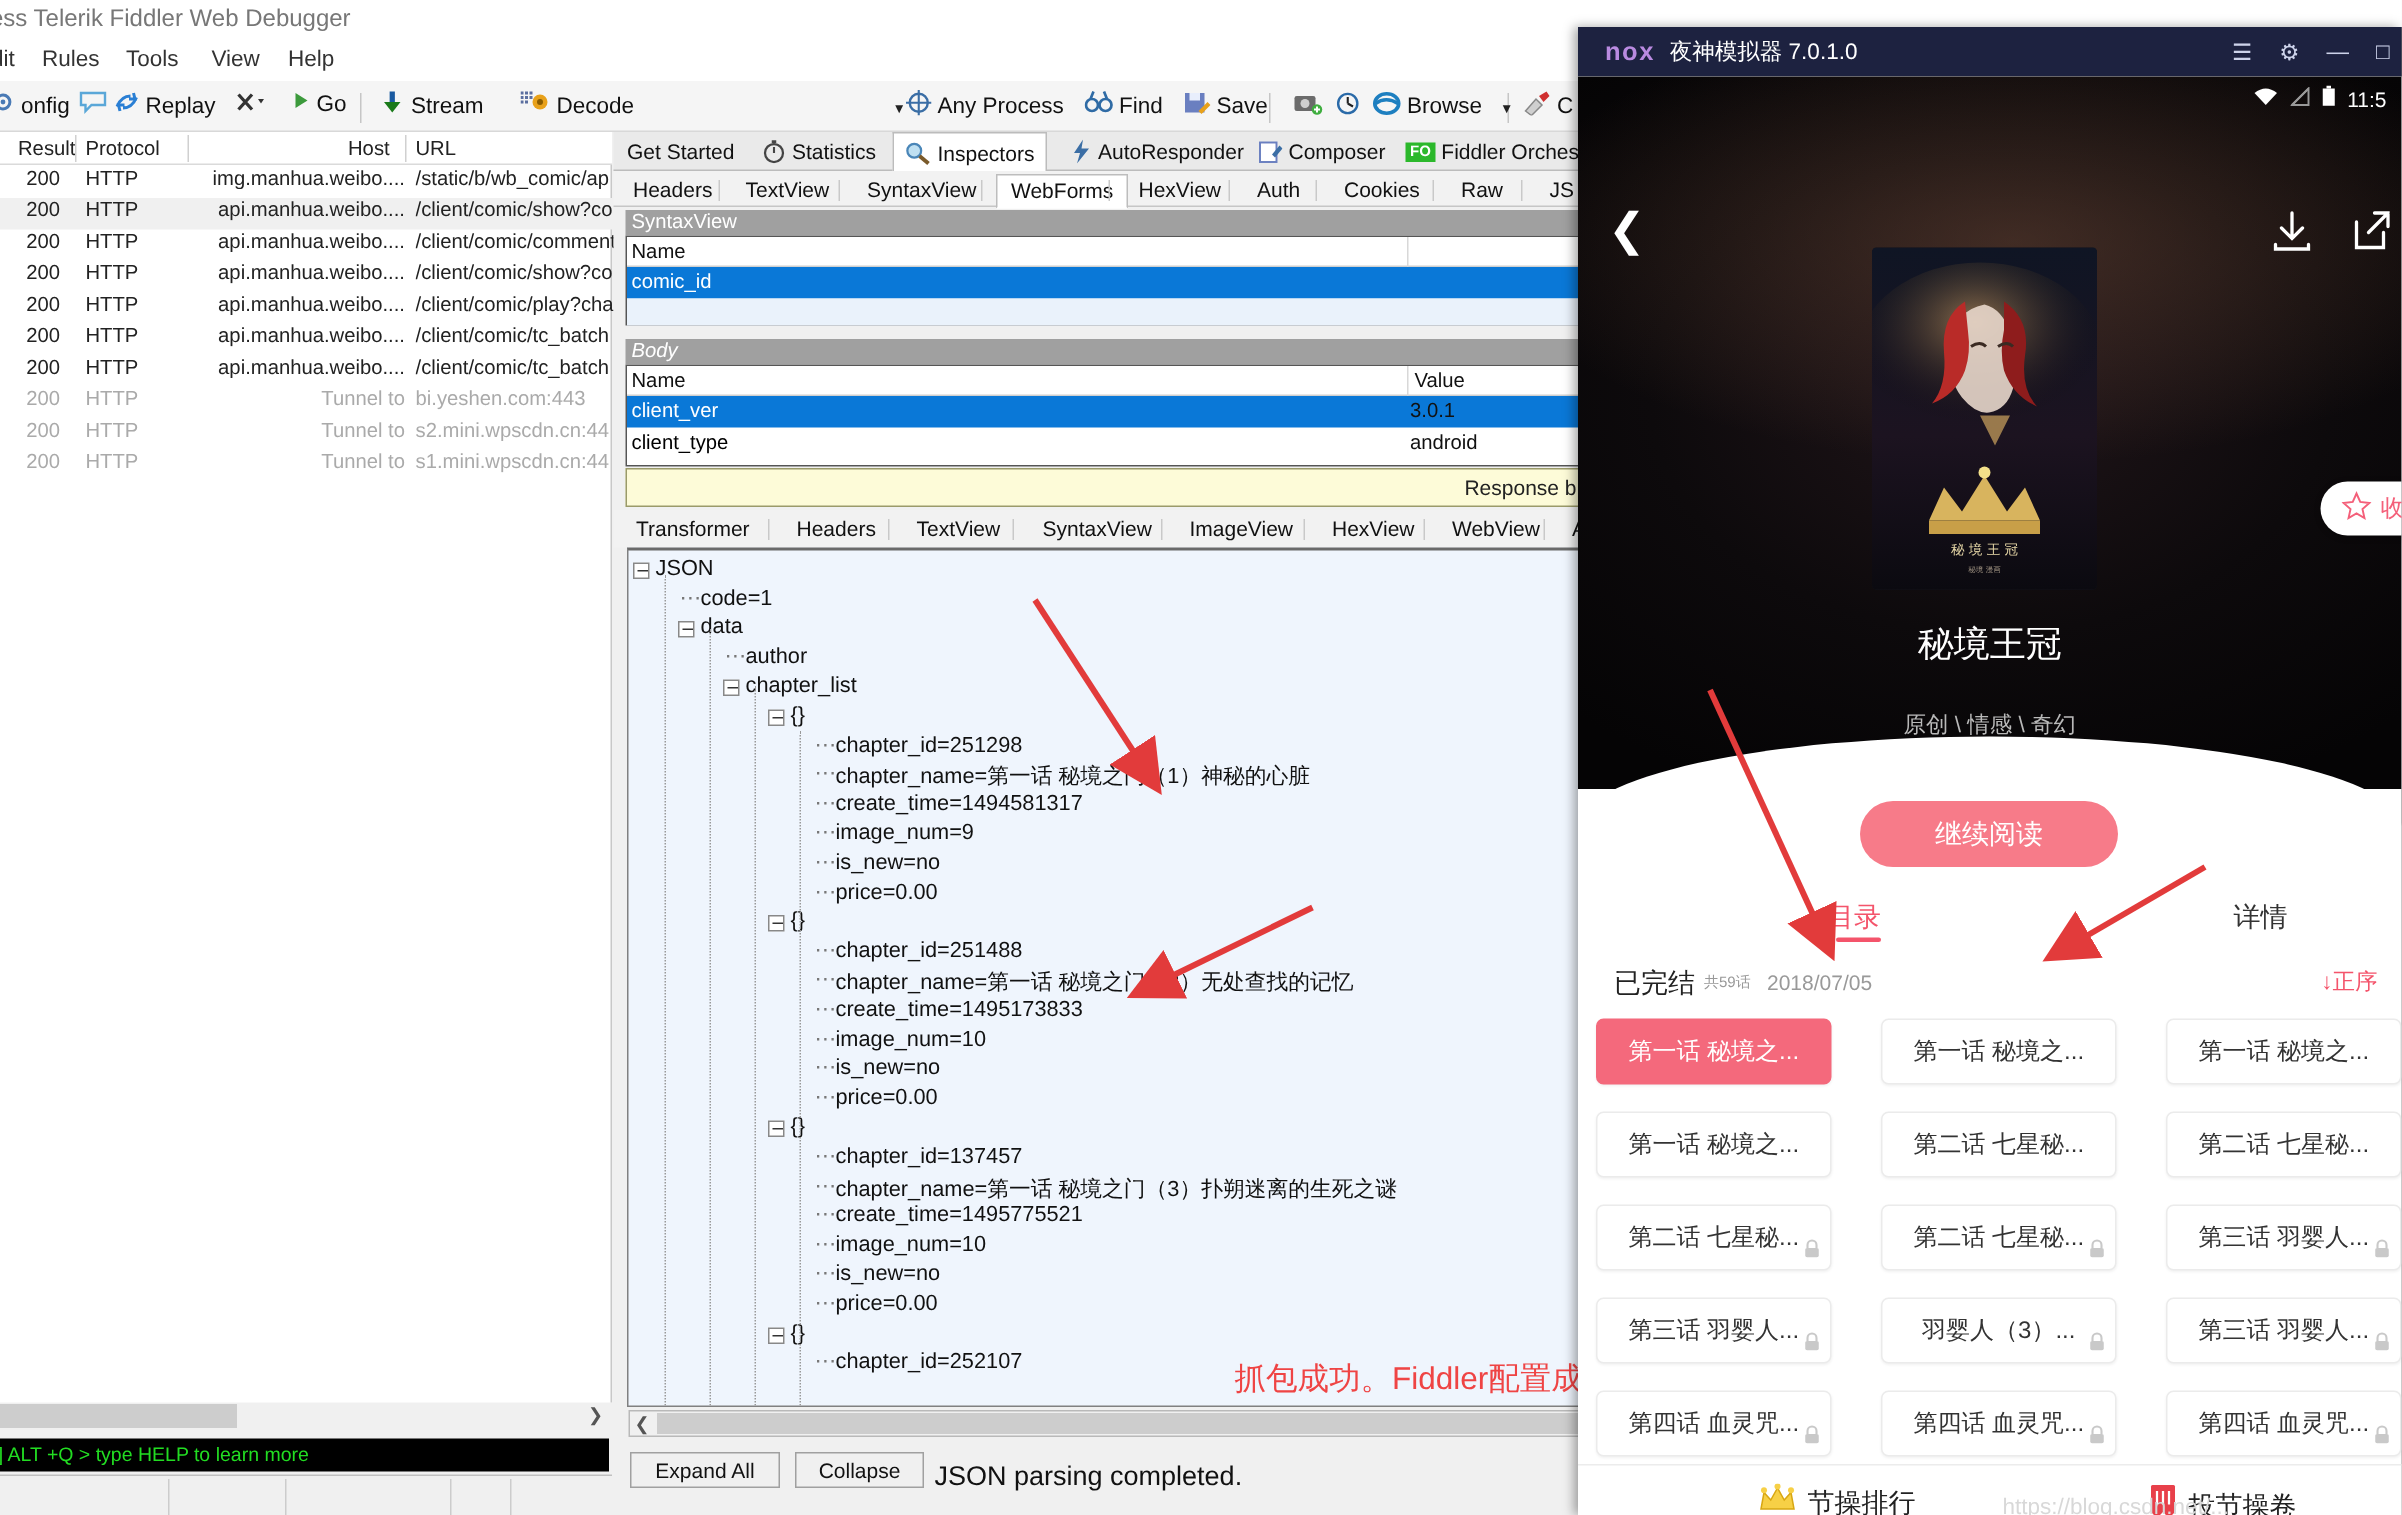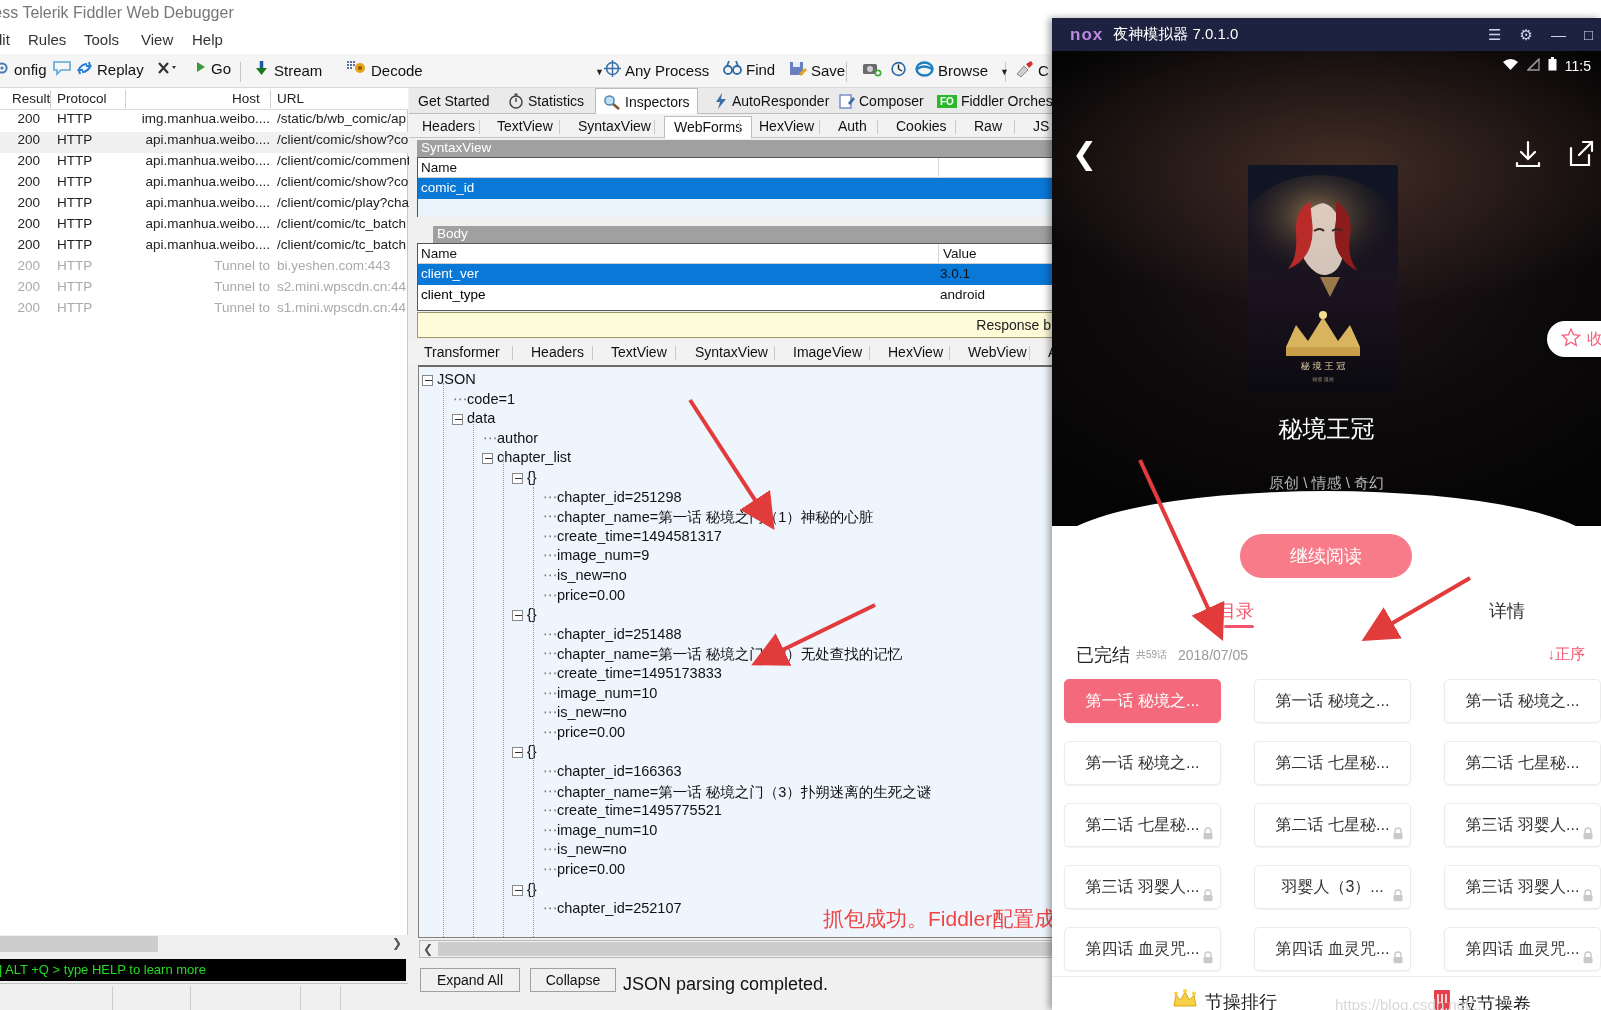--- a/index.html
+++ b/index.html
@@ -516,21 +516,21 @@
       <div class="wf-hdr">
         <div class="h" style="left:3px">Name</div>
         <div class="vd" style="left:520px"></div>
       </div>
       <div class="wf-row selrow" style="top:20px">
         <div class="n">comic_id</div>
       </div>
       <div class="wf-empty" style="top:41px"></div>
     </div>
 
-    <div class="grpbar" style="left:24px;top:138px;width:643px;">Body</div>
+    <div class="grpbar" style="left:8px;top:138px;width:643px;font-style:italic;">Body</div>
     <div class="wf-box" style="left:8px;top:155px;width:643px;height:68px;">
       <div class="wf-hdr">
         <div class="h" style="left:3px">Name</div>
         <div class="h" style="left:525px">Value</div>
         <div class="vd" style="left:520px"></div>
       </div>
       <div class="wf-row selrow" style="top:20px">
         <div class="n">client_ver</div>
         <div class="v">3.0.1</div>
       </div>
@@ -597,21 +597,21 @@
         <div class="jnode" style="left: 138px; top: 298px;">create_time=1495173833</div>
         <div class="jdash" style="left: 124px; top: 317.6px;">⋯</div>
         <div class="jnode" style="left: 138px; top: 317.6px;">image_num=10</div>
         <div class="jdash" style="left: 124px; top: 337.2px;">⋯</div>
         <div class="jnode" style="left: 138px; top: 337.2px;">is_new=no</div>
         <div class="jdash" style="left: 124px; top: 356.8px;">⋯</div>
         <div class="jnode" style="left: 138px; top: 356.8px;">price=0.00</div>
         <div class="jbox" style="left: 93px; top: 380.4px;"></div>
         <div class="jnode" style="left: 108px; top: 376.4px;">{}</div>
         <div class="jdash" style="left: 124px; top: 396px;">⋯</div>
-        <div class="jnode" style="left: 138px; top: 396px;">chapter_id=166363</div>
+        <div class="jnode" style="left: 138px; top: 396px;">chapter_id=137457</div>
         <div class="jdash" style="left: 124px; top: 415.6px;">⋯</div>
         <div class="jnode" style="left: 138px; top: 415.6px;">chapter_name=第一话 秘境之门（3）扑朔迷离的生死之谜</div>
         <div class="jdash" style="left: 124px; top: 435.2px;">⋯</div>
         <div class="jnode" style="left: 138px; top: 435.2px;">create_time=1495775521</div>
         <div class="jdash" style="left: 124px; top: 454.8px;">⋯</div>
         <div class="jnode" style="left: 138px; top: 454.8px;">image_num=10</div>
         <div class="jdash" style="left: 124px; top: 474.4px;">⋯</div>
         <div class="jnode" style="left: 138px; top: 474.4px;">is_new=no</div>
         <div class="jdash" style="left: 124px; top: 494px;">⋯</div>
         <div class="jnode" style="left: 138px; top: 494px;">price=0.00</div>

